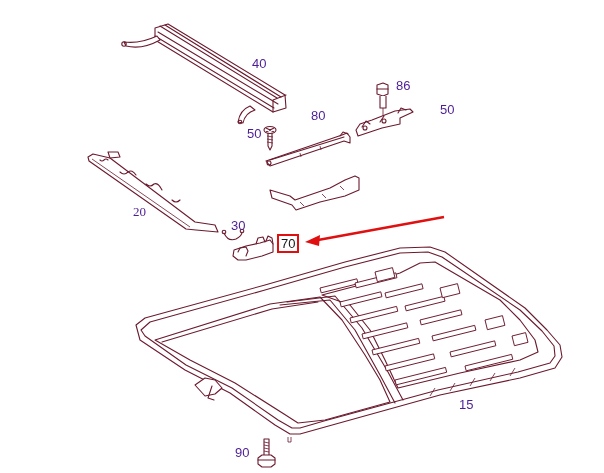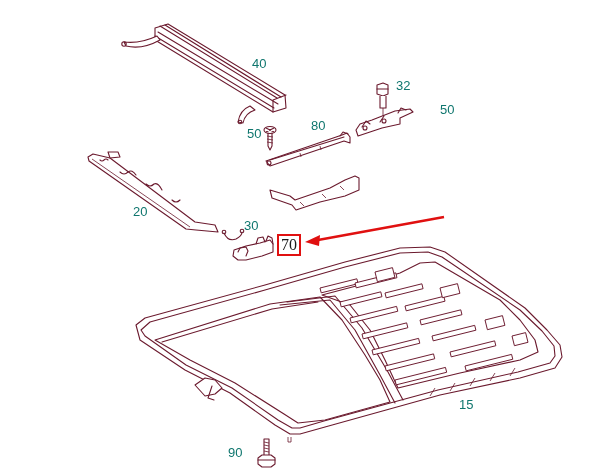--- a/index.html
+++ b/index.html
@@ -2,22 +2,22 @@
 <html><head>
   <meta charset="utf-8">
   <style>
     html, body { margin: 0; padding: 0; background: #ffffff; }
     body { width: 604px; height: 473px; position: relative; overflow: hidden; font-family: "Liberation Sans", sans-serif; }
     #diagram { position: absolute; left: 0; top: 0; width: 604px; height: 473px; }
     .part { fill: none; stroke: #6b1a2e; stroke-width: 1.1; stroke-linejoin: round; stroke-linecap: round; }
     .part-thin { fill: none; stroke: #6b1a2e; stroke-width: 0.8; stroke-linejoin: round; }
     .part-fill { fill: #ffffff; stroke: #6b1a2e; stroke-width: 1.1; stroke-linejoin: round; }
     .slot { fill: #ffffff; stroke: #6b1a2e; stroke-width: 0.9; }
-    .label { position: absolute; font-size: 13px; color: #0f766e; line-height: 1; white-space: nowrap; }
-    .highlight-box { position: absolute; border: 2px solid #e01010; background: #fff; padding: 1px 2px; font-size: 16px; color: #1a1a1a; line-height: 1; font-family: Liberation Serif, serif; }
+    .label { position: absolute; font-size: 13px; color: #4c1d95; line-height: 1; white-space: nowrap; }
+    .highlight-box { position: absolute; border: 2px solid #e01010; background: #fff; padding: 1px 2px; font-size: 13px; color: #1a1a1a; line-height: 1; }
   </style>
 </head>
 <body>
 
 <svg id="diagram" viewBox="0 0 604 473" xmlns="http://www.w3.org/2000/svg">
 
   <g>
     <path class="part-fill" d="M155,28 L168,24 L285,95 L286,108 L273,112 L155,40 Z"></path>
     <path class="part" d="M160,26 L277,98 M165,25 L281,97 M158,32 L278,104 M155,36 L274,108"></path>
     <path class="part" d="M273,112 L273,100 L286,95"></path>
@@ -127,21 +127,21 @@
 
   <g>
     <path class="part-fill" d="M264,439 L264,456 L269,456 L269,439 Z"></path>
     <path class="part-thin" d="M264,442 L269,443 M264,445 L269,446 M264,448 L269,449 M264,451 L269,452"></path>
     <path class="part-fill" d="M258,458 L262,455 L271,455 L275,458 L275,464 L271,467 L262,467 L258,464 Z"></path>
     <path class="part" d="M258,460 L275,460"></path>
   </g>
 </svg>
 
 <div class="label" style="left:252px;top:57px;">40</div>
-<div class="label" style="left:396px;top:79px;">32</div>
+<div class="label" style="left:396px;top:79px;">86</div>
 <div class="label" style="left:419px;top:103px;margin-left:21px;">50</div>
-<div class="label" style="left:311px;top:119px;">80</div>
+<div class="label" style="left:311px;top:109px;">80</div>
 <div class="label" style="left:247px;top:127px;">50</div>
-<div class="label" style="left:133px;top:205px;">20</div>
-<div class="label" style="left:244px;top:219px;">30</div>
+<div class="label" style="left:133px;top:205px;font-family:Liberation Serif, serif;">20</div>
+<div class="label" style="left:231px;top:219px;">30</div>
 <div class="highlight-box" style="left:277px;top:234px;">70</div>
 <div class="label" style="left:459px;top:398px;">15</div>
-<div class="label" style="left:228px;top:446px;">90</div>
+<div class="label" style="left:235px;top:446px;">90</div>
 
 </body></html>

